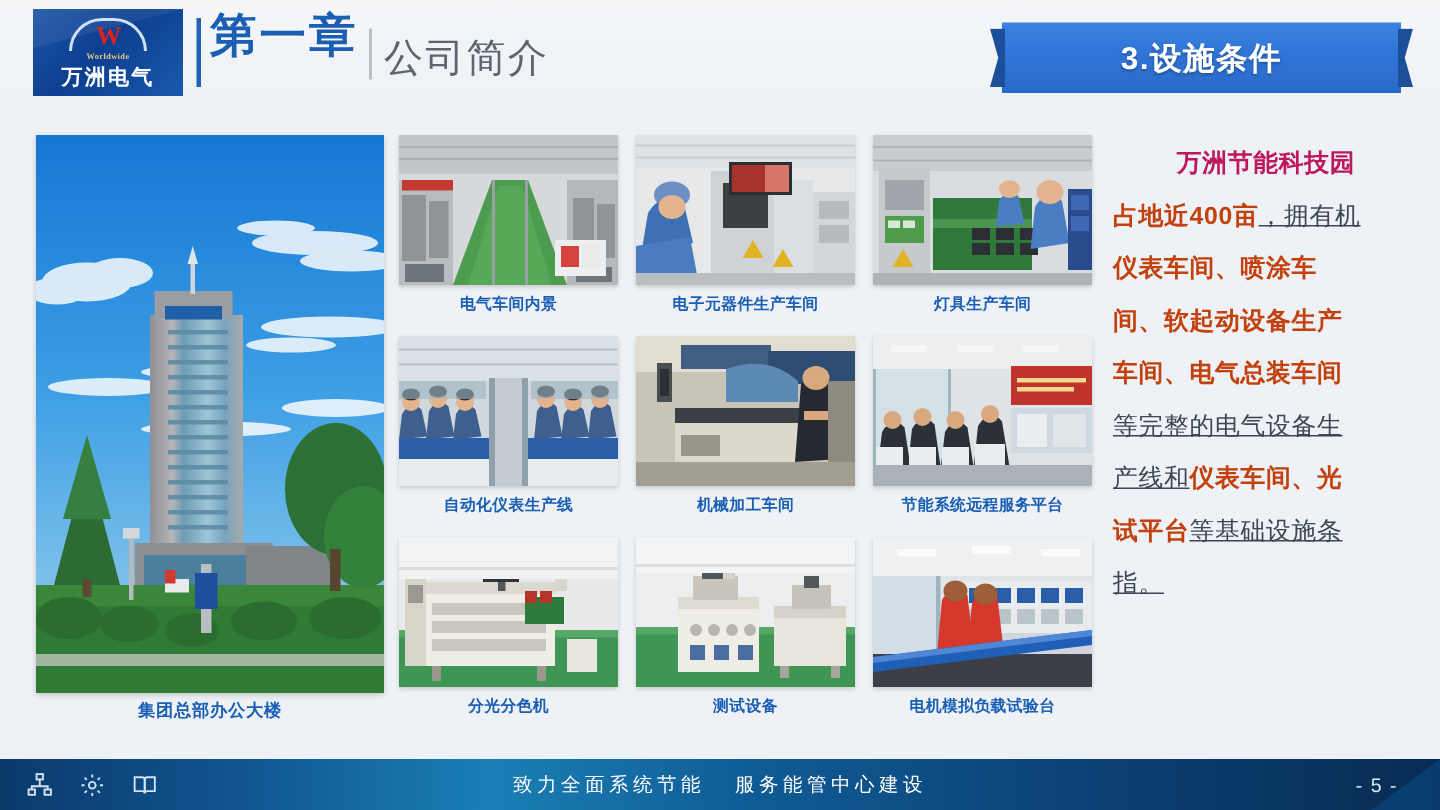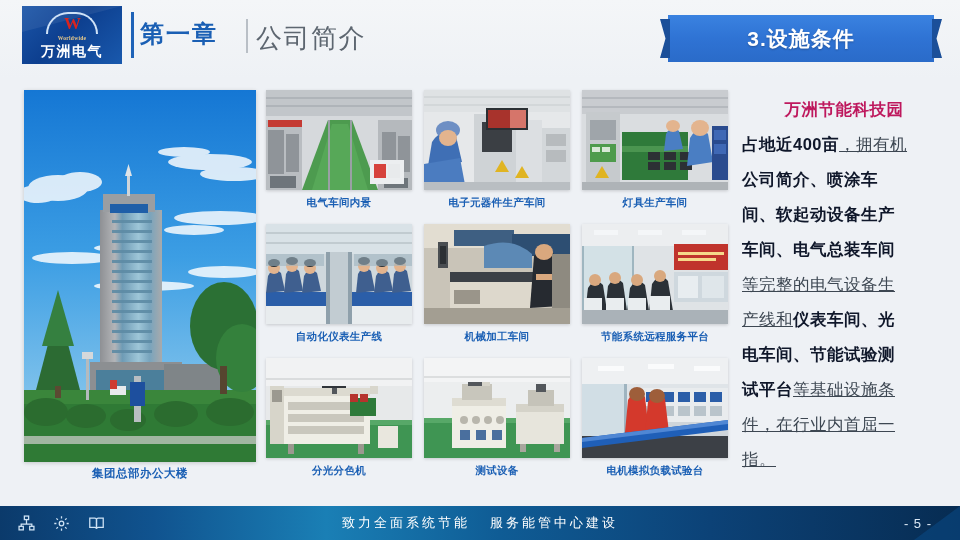--- a/index.html
+++ b/index.html
@@ -44,22 +44,22 @@
   }
   .logo-cn {
     font-size:14px; font-weight:bold; color:#ffffff; letter-spacing:1.5px;
     margin-top:2px; line-height:16px;
   }
   .head-div {
     position:absolute; left:131px; top:12px; width:3px; height:46px;
     background:#1f63b8;
   }
   .chapter {
-    position:absolute; left:140px; top:14px;
-    font-size:24px; font-weight:bold; color:#1a5fb4; letter-spacing:2px;
+    position:absolute; left:140px; top:4px;
+    font-size:31px; font-weight:bold; color:#1a5fb4; letter-spacing:2px;
     line-height:40px;
   }
   .chapter-div {
     position:absolute; left:246px; top:19px; width:1.5px; height:34px;
     background:#b9bfc6;
   }
   .subtitle {
     position:absolute; left:256px; top:20px;
     font-size:26px; color:#5d6670; letter-spacing:1.5px; line-height:36px;
   }
@@ -115,21 +115,21 @@
 
   
   .textpanel {
     position:absolute; left:742px; top:14px; width:204px; height:394px;
   }
   .tp-line {
     font-size:16.5px; line-height:35px; letter-spacing:0.5px;
     color:#3d4752; white-space:nowrap;
   }
   .tp-line.center { text-align:center; }
-  .hl { color:#0f172a; font-weight:bold; }
+  .hl { color:#c2410c; font-weight:bold; }
   .hl-d { color:#be185d; font-weight:bold; }
   .pl { color:#3d4752; font-weight:normal;text-decoration:underline; }
 
   
   .footer {
     position:absolute; left:0; top:506px; width:960px; height:34px;
     background:linear-gradient(90deg,#0b3a6b 0%,#10538f 16%,#1a7fb5 34%,#0f5c95 52%,#0c4277 74%,#072c52 100%);
   }
   .footer::after{
     content:""; position:absolute; right:0; top:0; width:0;height:0;
@@ -609,28 +609,26 @@
           <rect x="0" y="18" width="146" height="2" fill="#dcdedf"></rect>
         </svg>
       </div>
       <div class="cap">测试设备</div>
     </div>
   </div>
 
   <div class="textpanel">
     <div class="tp-line center"><span class="hl-d">万洲节能科技园</span></div>
     <div class="tp-line"><span class="hl">占地近400亩</span><span class="pl">，拥有机</span></div>
-    <div class="tp-line"><span class="hl">公司简介、喷涂车</span></div>
+    <div class="tp-line"><span class="hl">仪表车间、喷涂车</span></div>
     <div class="tp-line"><span class="hl">间、软起动设备生产</span></div>
     <div class="tp-line"><span class="hl">车间、电气总装车间</span></div>
     <div class="tp-line"><span class="pl">等完整的电气设备生</span></div>
     <div class="tp-line"><span class="pl">产线和</span><span class="hl">仪表车间、光</span></div>
-    <div class="tp-line"><span class="hl">电车间、节能试验测</span></div>
     <div class="tp-line"><span class="hl">试平台</span><span class="pl">等基础设施条</span></div>
-    <div class="tp-line"><span class="pl">件，在行业内首屈一</span></div>
     <div class="tp-line"><span class="pl">指。</span></div>
   </div>
 </div>
 
 <div class="footer">
   <div class="f-icons">
     <span>
       <svg width="17" height="17" viewBox="0 0 24 24" fill="none" stroke="#cfe3f5" stroke-width="1.8">
         <rect x="9" y="1.5" width="6" height="5"></rect>
         <rect x="1.5" y="16" width="6" height="5"></rect>

